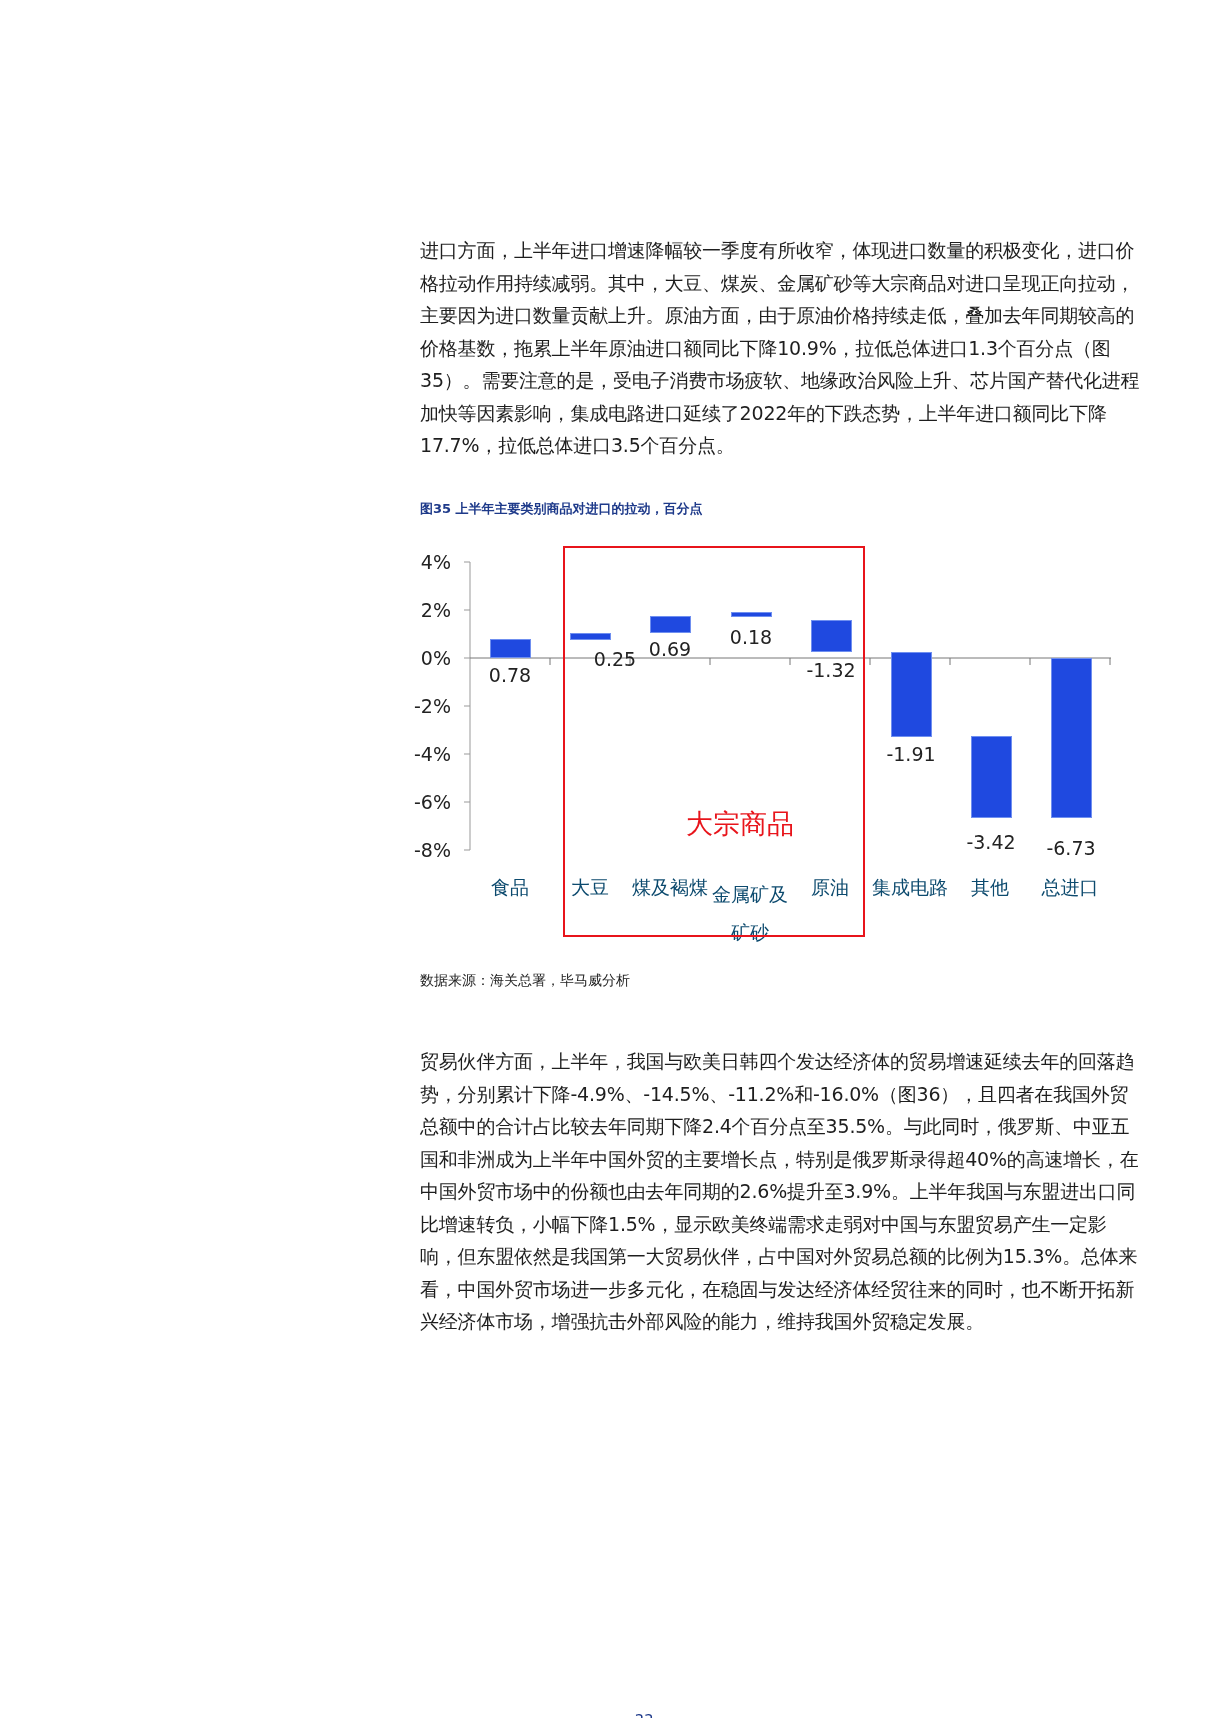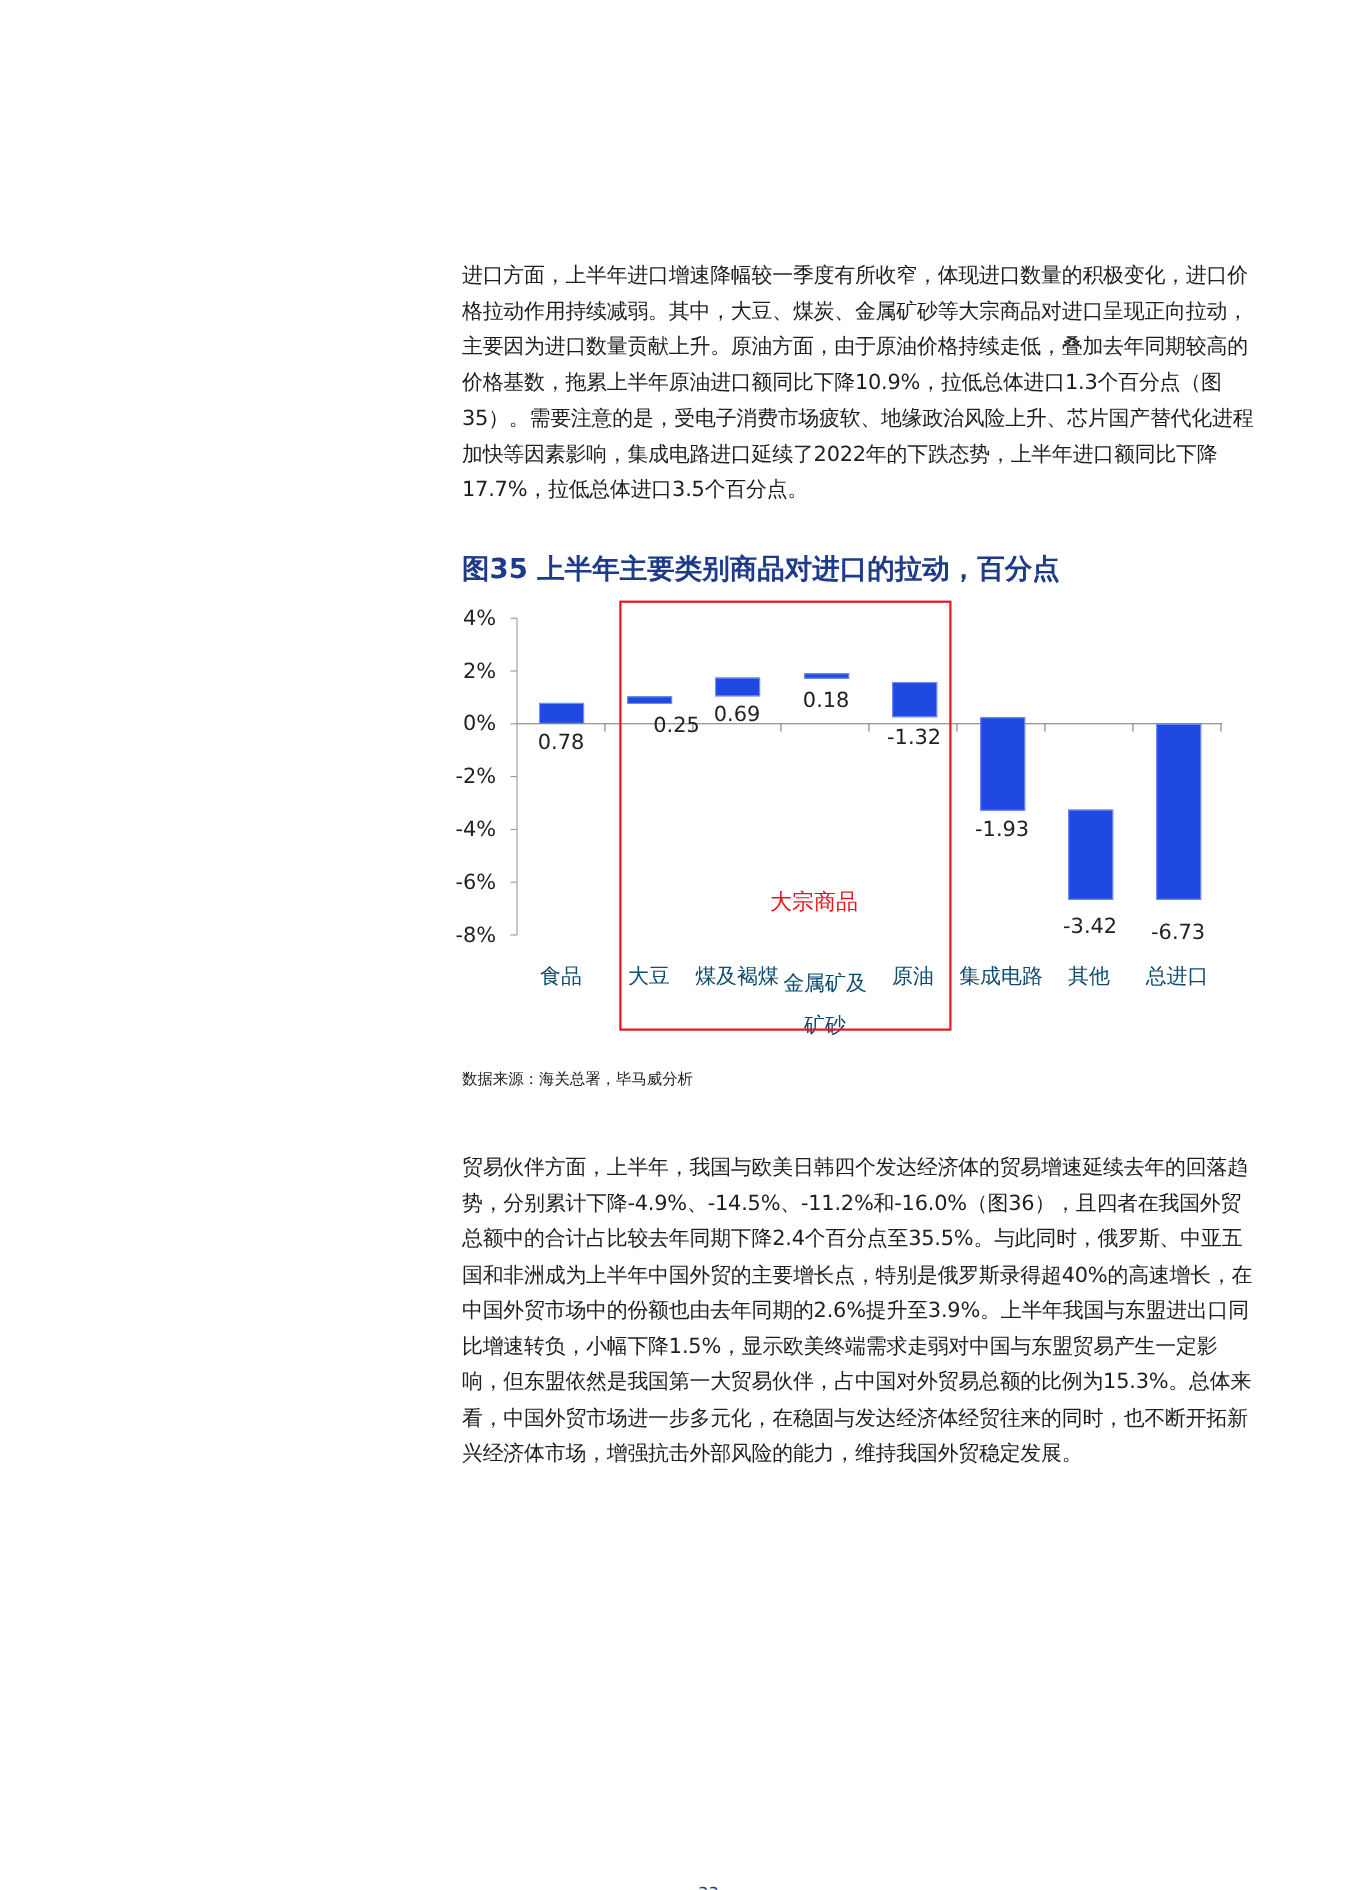--- a/index.html
+++ b/index.html
@@ -1,28 +1,28 @@
 <!DOCTYPE html>
 <html><head>
 <meta charset="utf-8">
 <style>
   html,body{margin:0;padding:0;background:#fff;}
   body{width:1224px;height:1718px;position:relative;overflow:hidden;font-family:"DejaVu Sans","Liberation Sans",sans-serif;color:#222;}
   .para{position:absolute;left:420px;width:720px;font-size:19px;line-height:32.5px;color:#1e1e1e;letter-spacing:-0.2px;}
   .para p{margin:0;}
   #p1{top:234px;}
   #p2{top:1045px;}
-  .fig-title{position:absolute;left:420px;top:500px;font-size:25px;font-weight:bold;color:#1e3a8a;}
+  .fig-title{position:absolute;left:420px;top:500px;font-size:13px;font-weight:bold;color:#1e3a8a;}
   .chart{position:absolute;left:0;top:0;width:1224px;height:1000px;pointer-events:none;}
   .ytick{position:absolute;font-size:19px;color:#222;width:60px;text-align:right;}
   .xlabel{position:absolute;font-size:19px;color:#0c4a6e;text-align:center;white-space:nowrap;}
   .vlabel{position:absolute;font-size:19px;color:#222;text-align:center;width:80px;}
   .bar{position:absolute;background:#1f49e0;border:1px solid #6f8ff0;box-sizing:border-box;}
   .redbox{position:absolute;left:563px;top:546px;width:302px;height:391px;border:2px solid #e8141b;box-sizing:border-box;}
-  .redlabel{position:absolute;left:563px;width:354px;top:806px;text-align:center;font-size:20px;color:#e8141b;}
+  .redlabel{position:absolute;left:563px;width:354px;top:806px;text-align:center;font-size:27px;color:#e8141b;}
   .source{position:absolute;left:420px;top:972px;font-size:14px;color:#222;}
   .footer{position:absolute;left:117px;top:1622px;width:1000px;font-size:10.5px;line-height:14px;color:#a0a0a0;}
   .pagenum{position:absolute;left:0;width:1224px;top:1712px;text-align:center;font-size:15px;color:#1e3a8a;margin-left:32px;}
 </style>
 </head>
 <body>
 
 <div class="para" id="p1">
   <p>进口方面，上半年进口增速降幅较一季度有所收窄，体现进口数量的积极变化，进口价格拉动作用持续减弱。其中，大豆、煤炭、金属矿砂等大宗商品对进口呈现正向拉动，主要因为进口数量贡献上升。原油方面，由于原油价格持续走低，叠加去年同期较高的价格基数，拖累上半年原油进口额同比下降10.9%，拉低总体进口1.3个百分点（图35）。需要注意的是，受电子消费市场疲软、地缘政治风险上升、芯片国产替代化进程加快等因素影响，集成电路进口延续了2022年的下跌态势，上半年进口额同比下降17.7%，拉低总体进口3.5个百分点。</p>
 </div>
@@ -70,21 +70,21 @@
   <div class="bar" style="left:811px;width:41px;top:620px;height:32px;"></div>
   <div class="bar" style="left:891px;width:41px;top:652px;height:85px;"></div>
   <div class="bar" style="left:971px;width:41px;top:736px;height:82px;"></div>
   <div class="bar" style="left:1051px;width:41px;top:658px;height:160px;"></div>
 
   <div class="vlabel" style="left:470px;top:664px;">0.78</div>
   <div class="vlabel" style="left:575px;top:648px;">0.25</div>
   <div class="vlabel" style="left:630px;top:638px;">0.69</div>
   <div class="vlabel" style="left:711px;top:626px;">0.18</div>
   <div class="vlabel" style="left:791px;top:659px;">-1.32</div>
-  <div class="vlabel" style="left:871px;top:743px;">-1.93</div>
+  <div class="vlabel" style="left:871px;top:743px;">-1.91</div>
   <div class="vlabel" style="left:951px;top:831px;">-3.42</div>
   <div class="vlabel" style="left:1031px;top:837px;">-6.73</div>
 
   <div class="xlabel" style="left:470px;width:80px;top:875px;">食品</div>
   <div class="xlabel" style="left:550px;width:80px;top:875px;">大豆</div>
   <div class="xlabel" style="left:630px;width:80px;top:875px;">煤及褐煤</div>
   <div class="xlabel" style="left:710px;width:80px;top:875px;white-space:normal;line-height:38px;"><span>金属矿及</span><br><span>矿砂</span></div>
   <div class="xlabel" style="left:790px;width:80px;top:875px;">原油</div>
   <div class="xlabel" style="left:870px;width:80px;top:875px;">集成电路</div>
   <div class="xlabel" style="left:950px;width:80px;top:875px;">其他</div>

